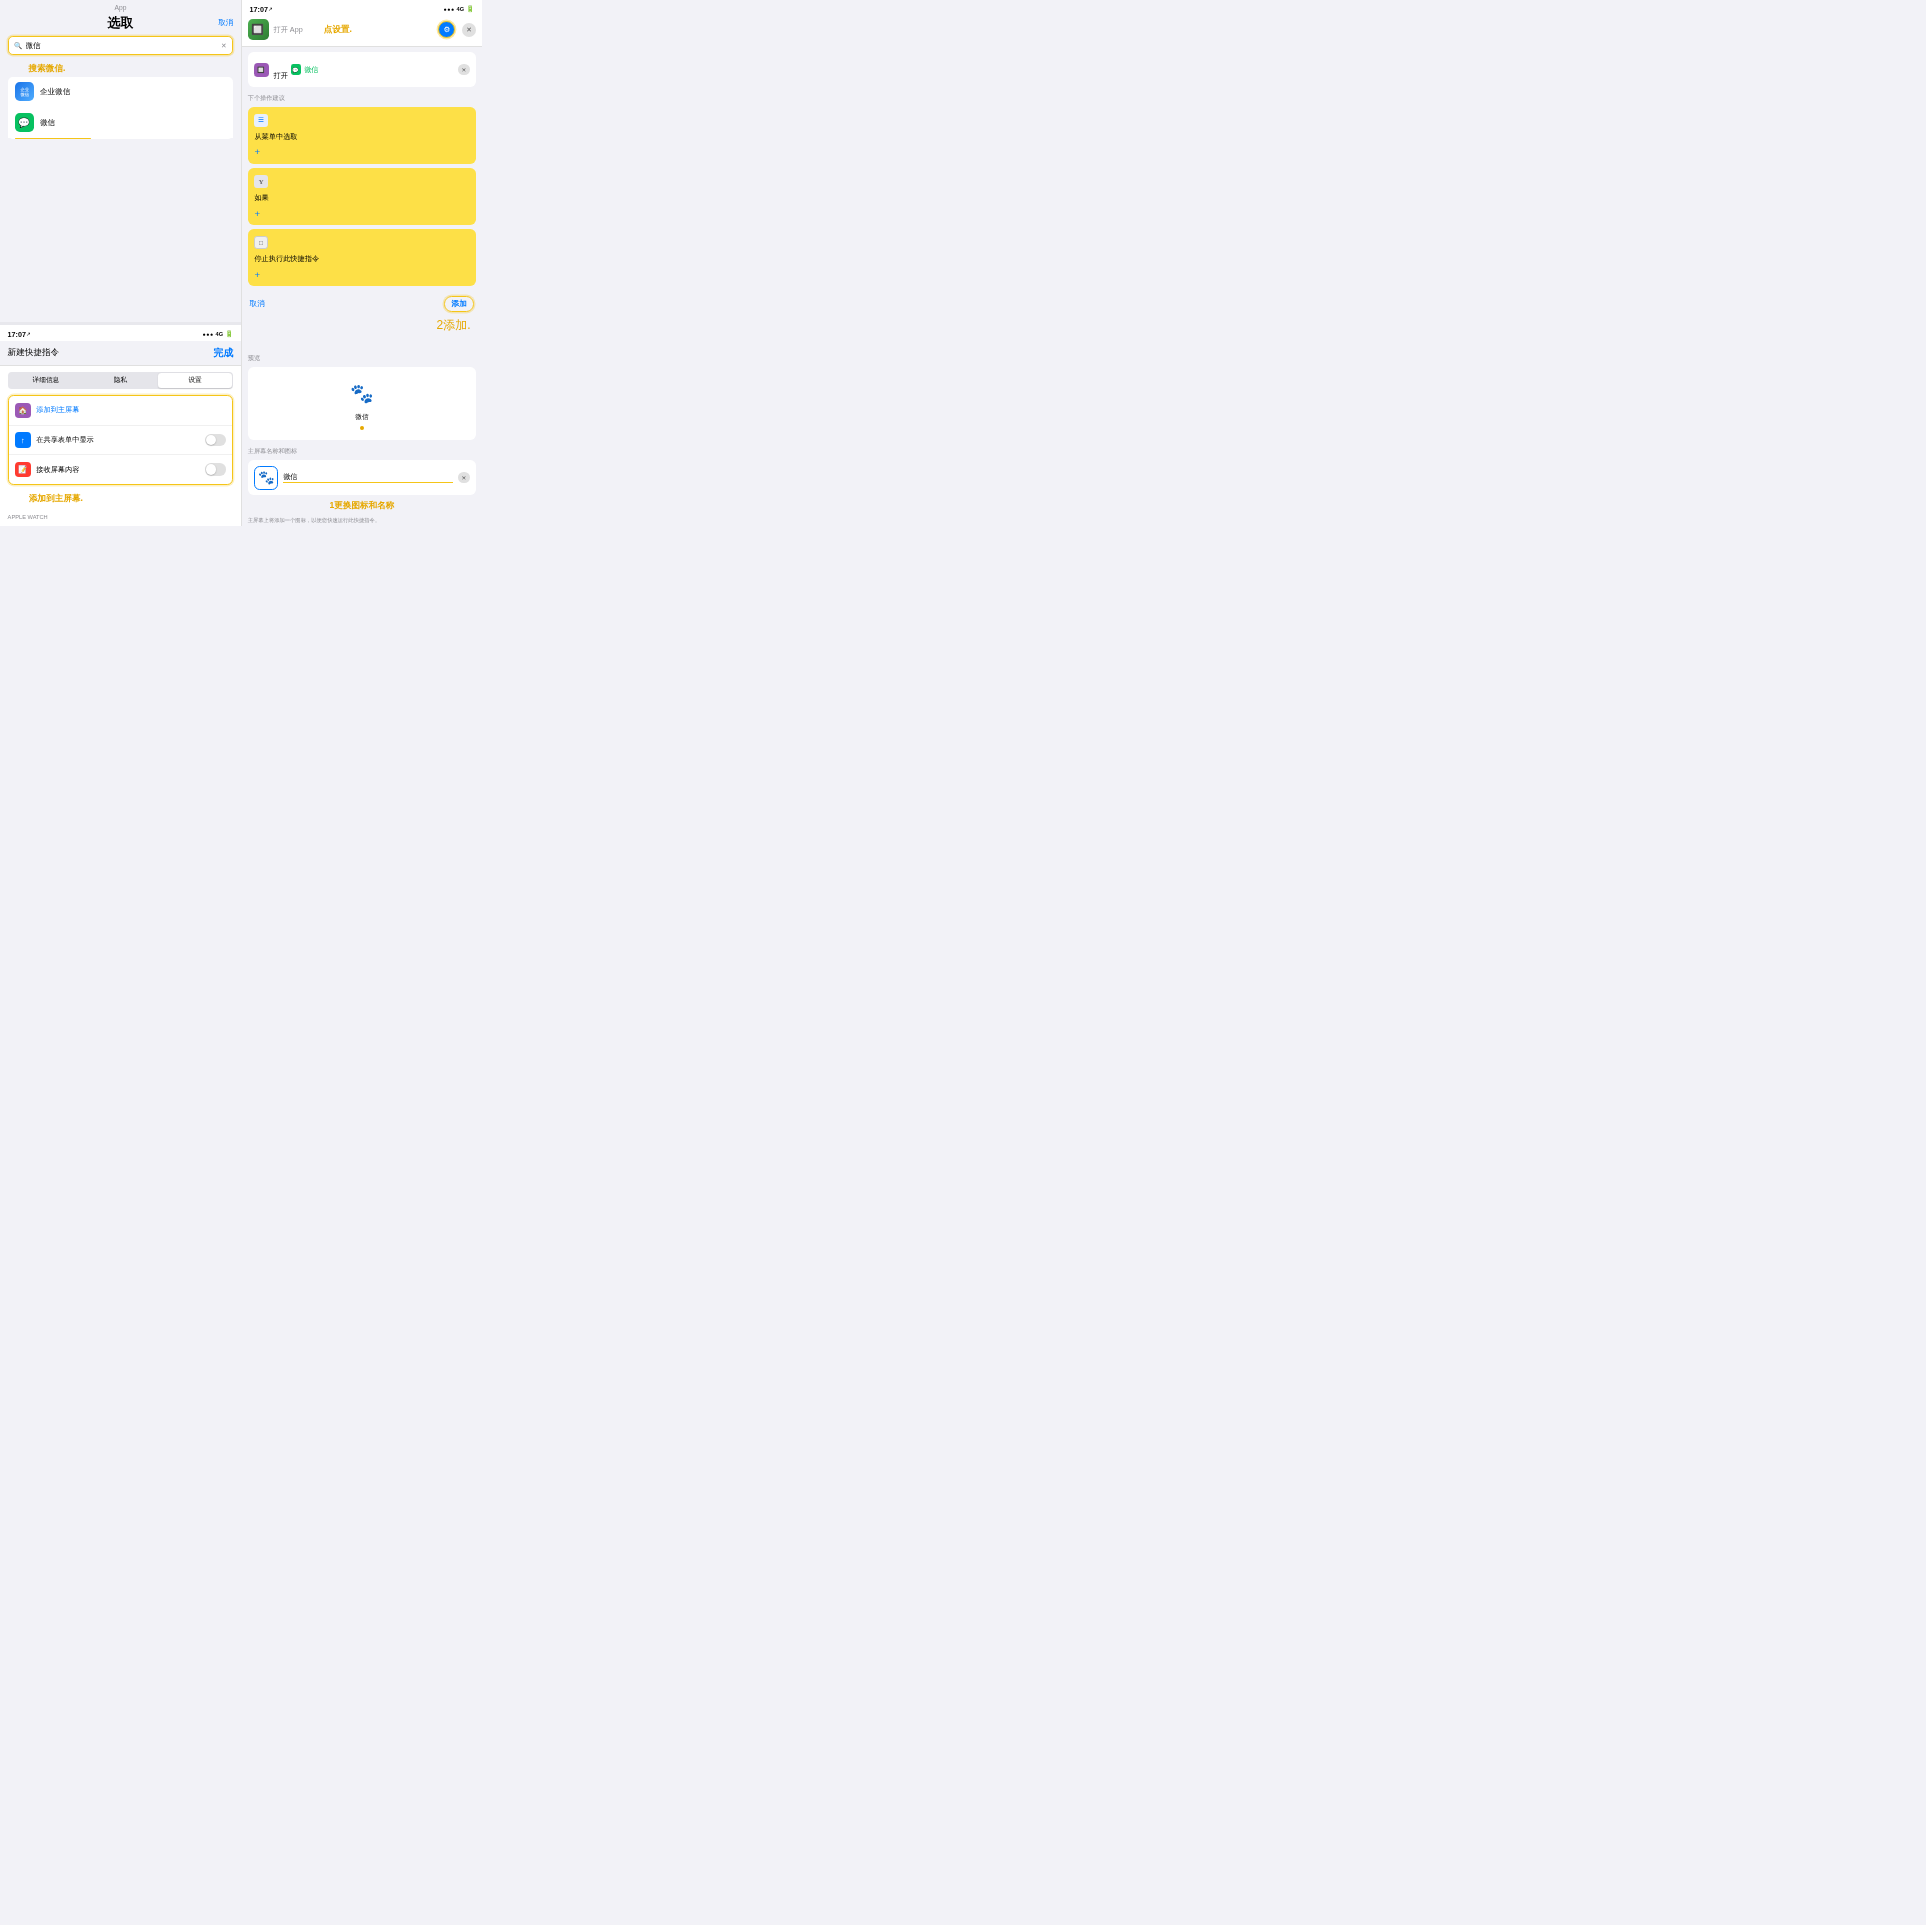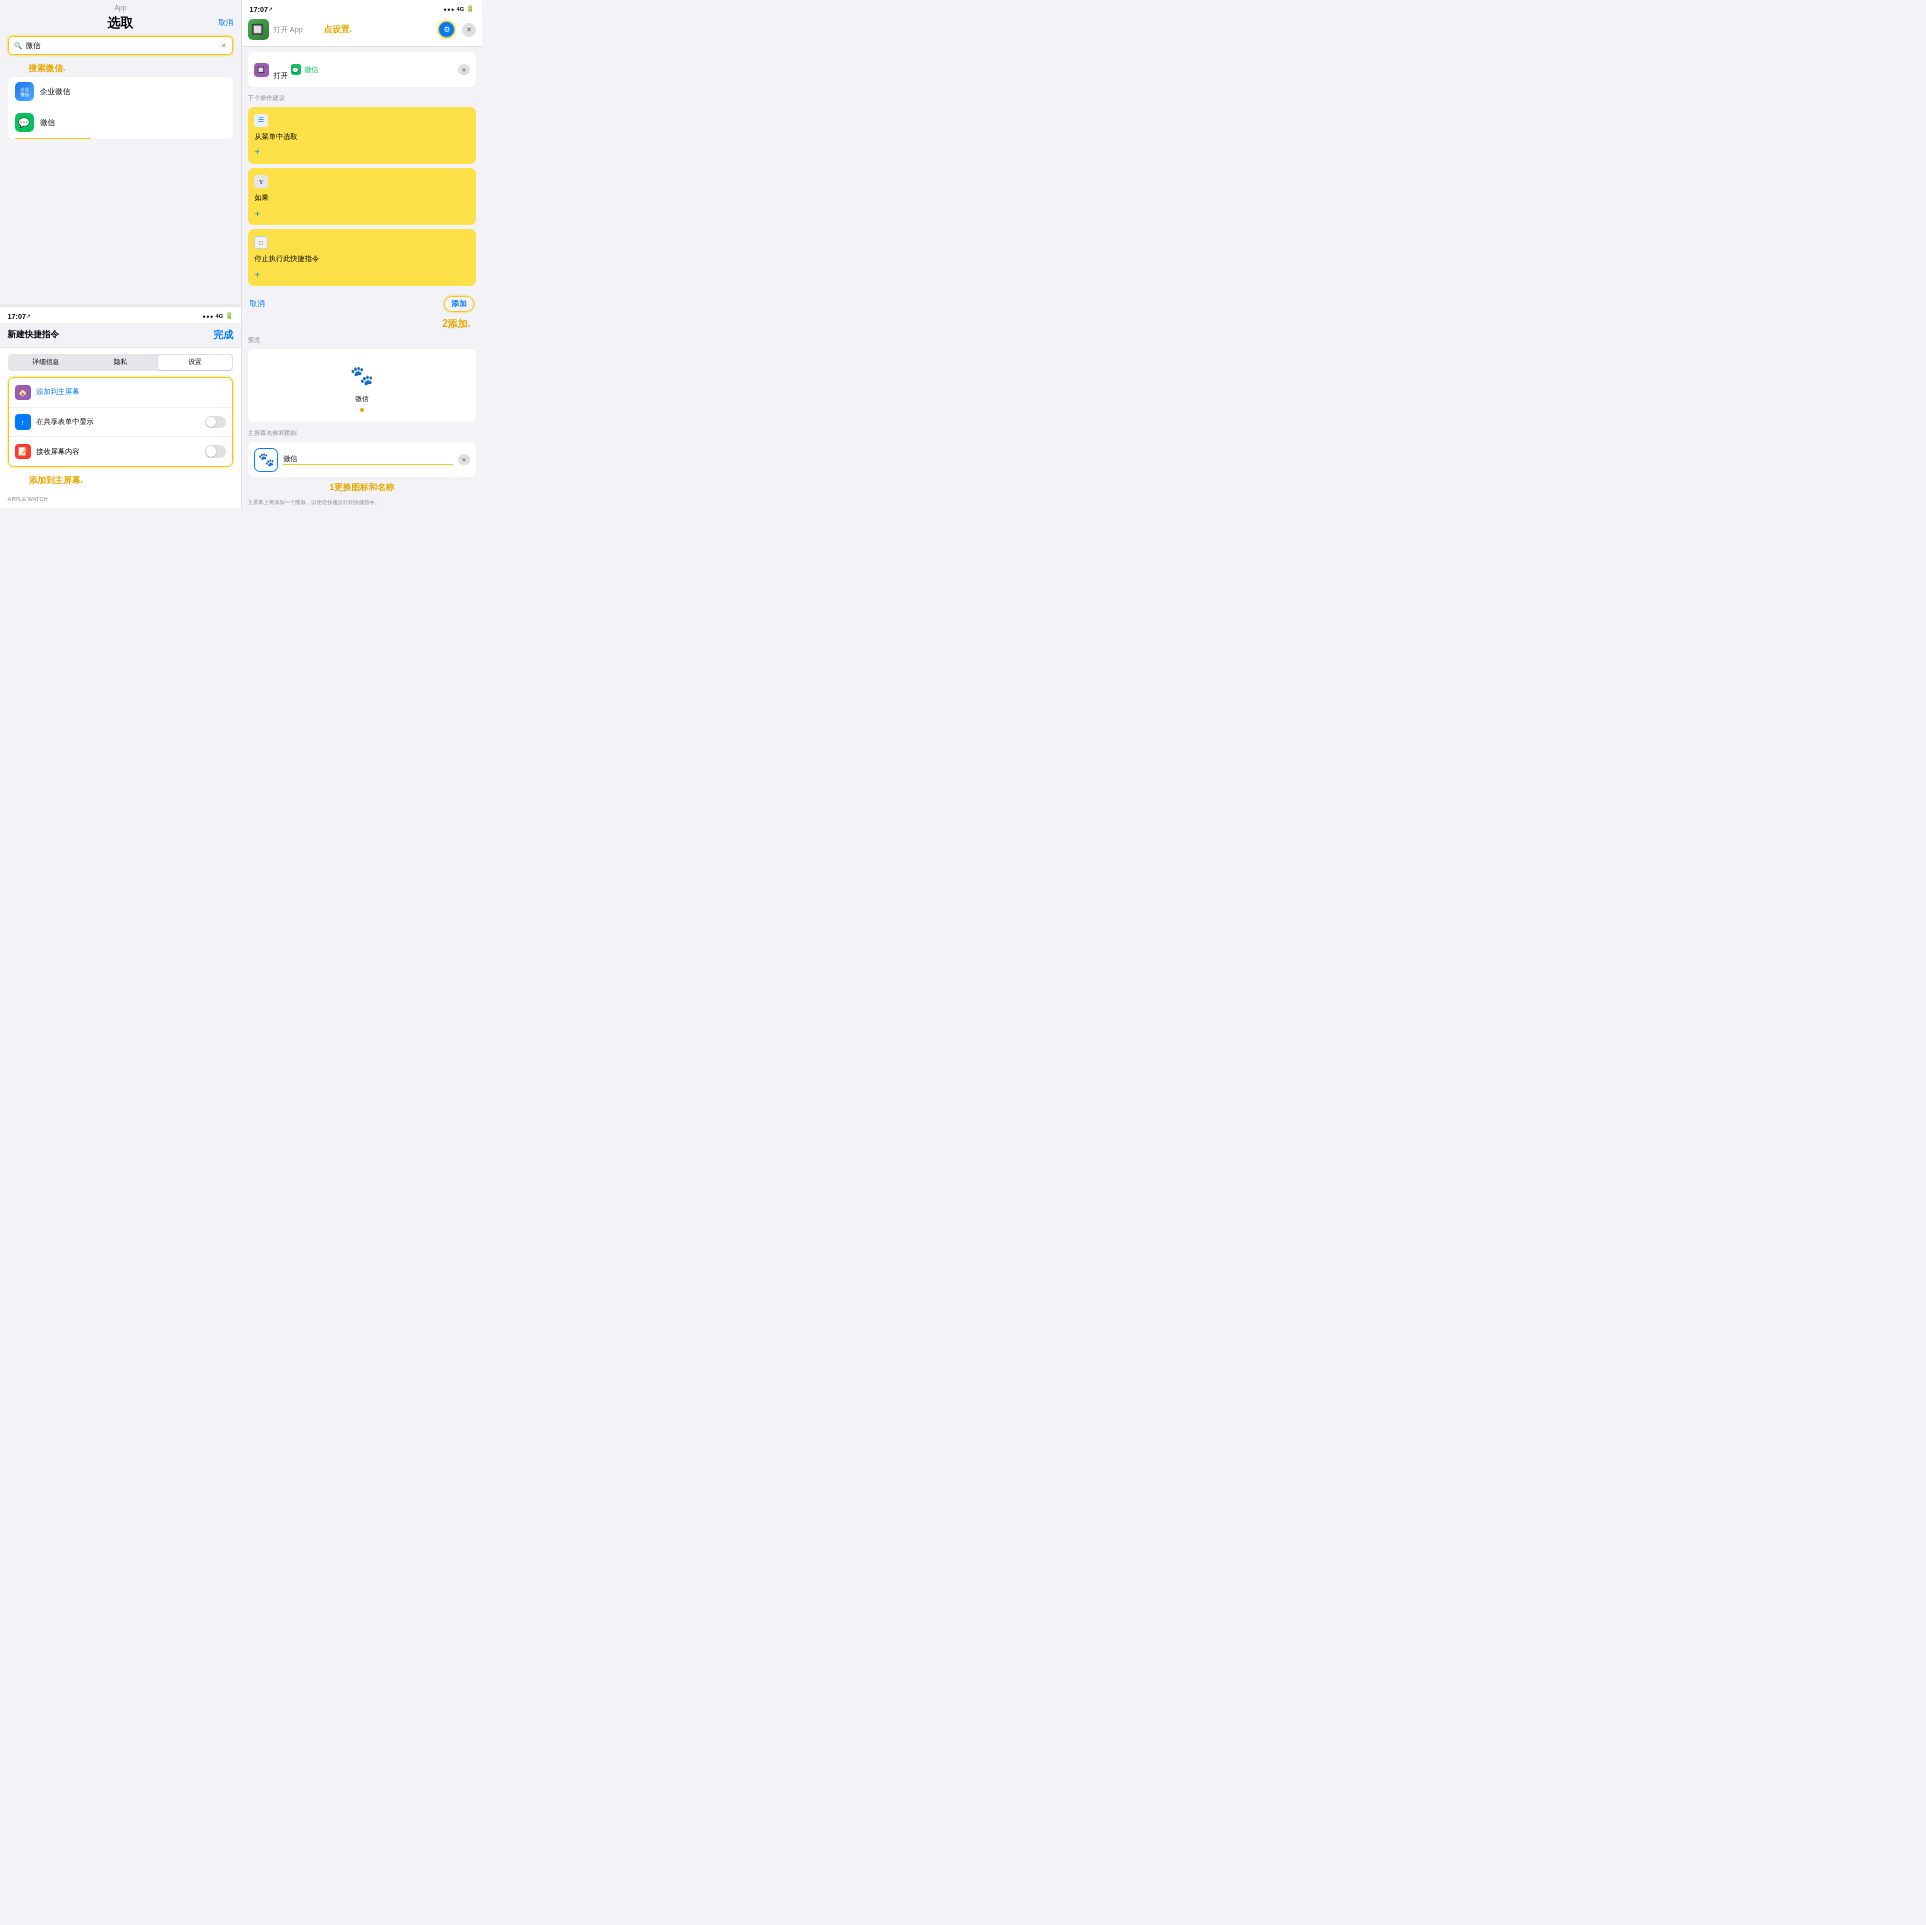--- a/index.html
+++ b/index.html
@@ -133,21 +133,21 @@
       background: #f2f2f7;
       padding: 4.8px 7.6px;
       display: flex;
       justify-content: space-between;
       align-items: center;
       border-bottom: 0.5px solid #e0e0e0;
     }
 
     .shortcuts-title {
       font-size: 8.6px;
-      font-weight: 700;
+      font-weight: 400;
       color: #000;
     }
 
     .shortcuts-done {
       font-size: 10px;
       color: #007AFF;
       font-weight: 600;
       cursor: pointer;
     }
 
@@ -715,21 +715,21 @@
     <div class="suggestion-icon white-outline">□</div>
     <span class="suggestion-text">停止执行此快捷指令</span>
     <span class="suggestion-plus">+</span>
   </div>
 
   <div class="bottom-actions">
     <span class="cancel-link">取消</span>
     <span class="add-btn">添加</span>
   </div>
 
-  <div style="color:#e6a800; font-size:10px; font-weight:700; text-align:right; padding-right:11.5px; margin-bottom:1px;">2添加.</div>
+  <div style="color:#e6a800; font-size:12px; font-weight:400; text-align:right; padding-right:11.5px; margin-bottom:16px;">2添加.</div>
 
   <div class="preview-section">
     <div class="preview-label">预览</div>
     <div class="preview-box">
       <div class="preview-icon">🐾</div>
       <div class="preview-name">微信</div>
       <div class="preview-dot"></div>
     </div>
   </div>
 

